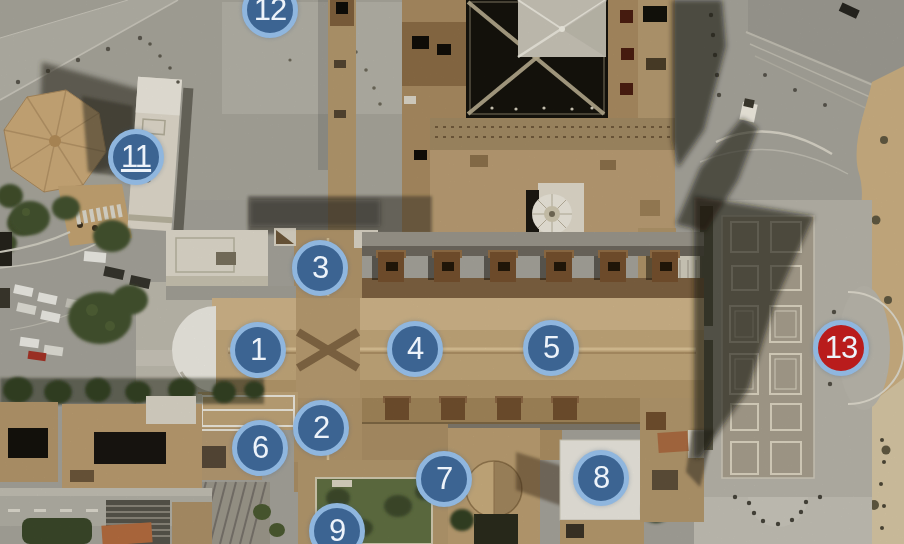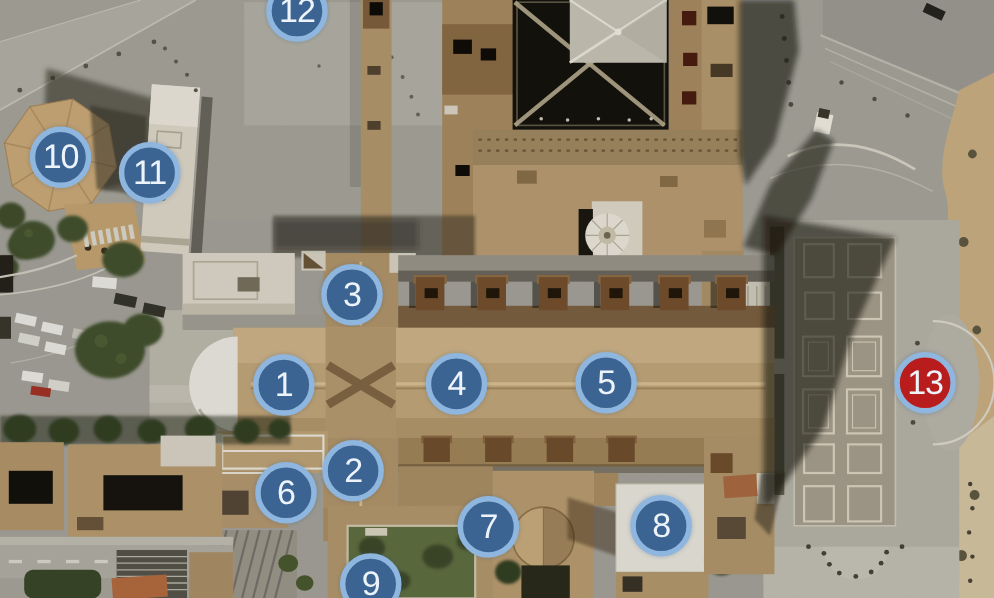--- a/index.html
+++ b/index.html
@@ -529,24 +529,21 @@
       </div>
       <div class="marker" style="left: 444px; top: 479px; background: rgb(60, 100, 146); border-color: rgb(143, 182, 222); color: rgb(237, 243, 250);">
         <span>7</span>
       </div>
       <div class="marker" style="left: 601px; top: 478px; background: rgb(60, 100, 146); border-color: rgb(143, 182, 222); color: rgb(237, 243, 250);">
         <span>8</span>
       </div>
       <div class="marker" style="left: 337px; top: 531px; background: rgb(60, 100, 146); border-color: rgb(143, 182, 222); color: rgb(237, 243, 250);">
         <span>9</span>
       </div>
-      <div class="marker" style="left: 55px; top: 143px; background: rgb(60, 100, 146); border-color: rgb(143, 182, 222); color: rgb(237, 243, 250);">
-        <span>10</span>
-      </div>
-      <div class="marker" style="left: 136px; top: 157px; background: rgb(60, 100, 146); border-color: rgb(143, 182, 222); color: rgb(237, 243, 250);">
+      <div class="marker" style="left: 136px; top: 157px; background: rgb(60, 100, 146); border-color: rgb(143, 182, 222); color: rgb(237, 243, 250); text-decoration: underline;">
         <span>11</span>
       </div>
       <div class="marker" style="left: 270px; top: 10px; background: rgb(60, 100, 146); border-color: rgb(143, 182, 222); color: rgb(237, 243, 250);">
         <span>12</span>
       </div>
       <div class="marker" style="left: 841px; top: 348px; background: #b91c1c; border-color: rgb(143, 182, 222); color: rgb(237, 243, 250);">
         <span>13</span>
       </div>
     </div>
 </div>

